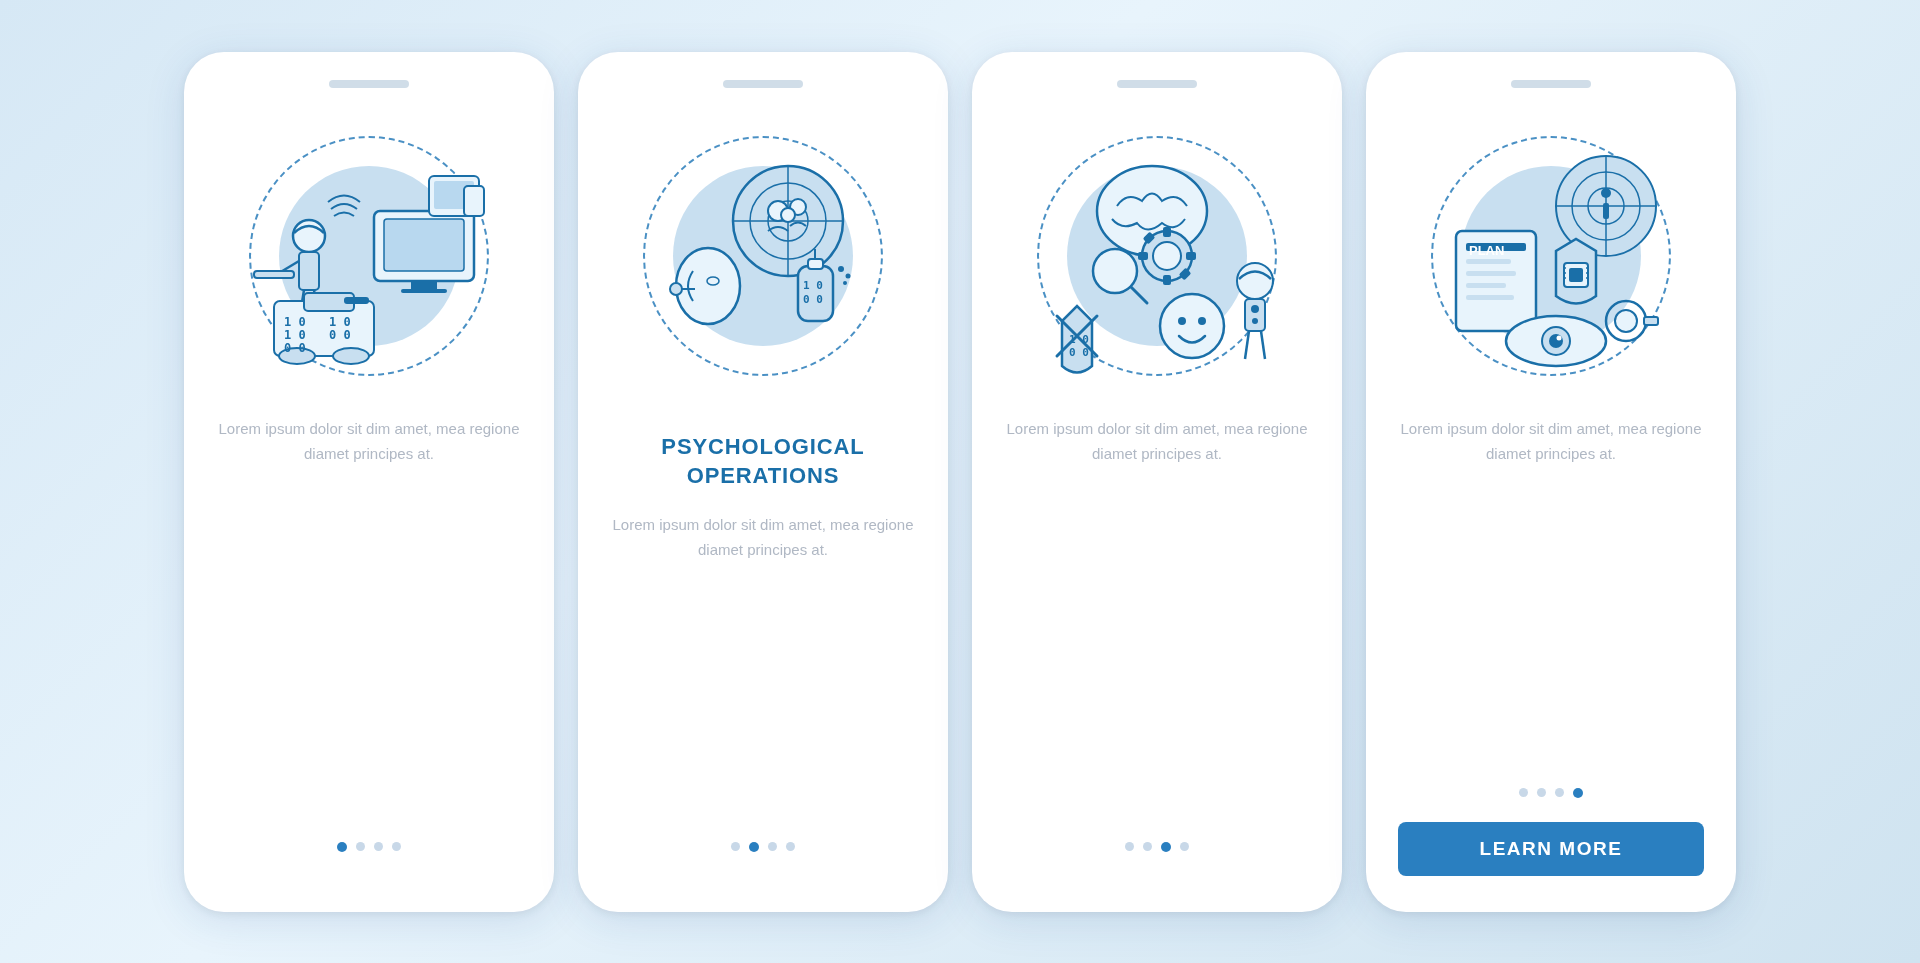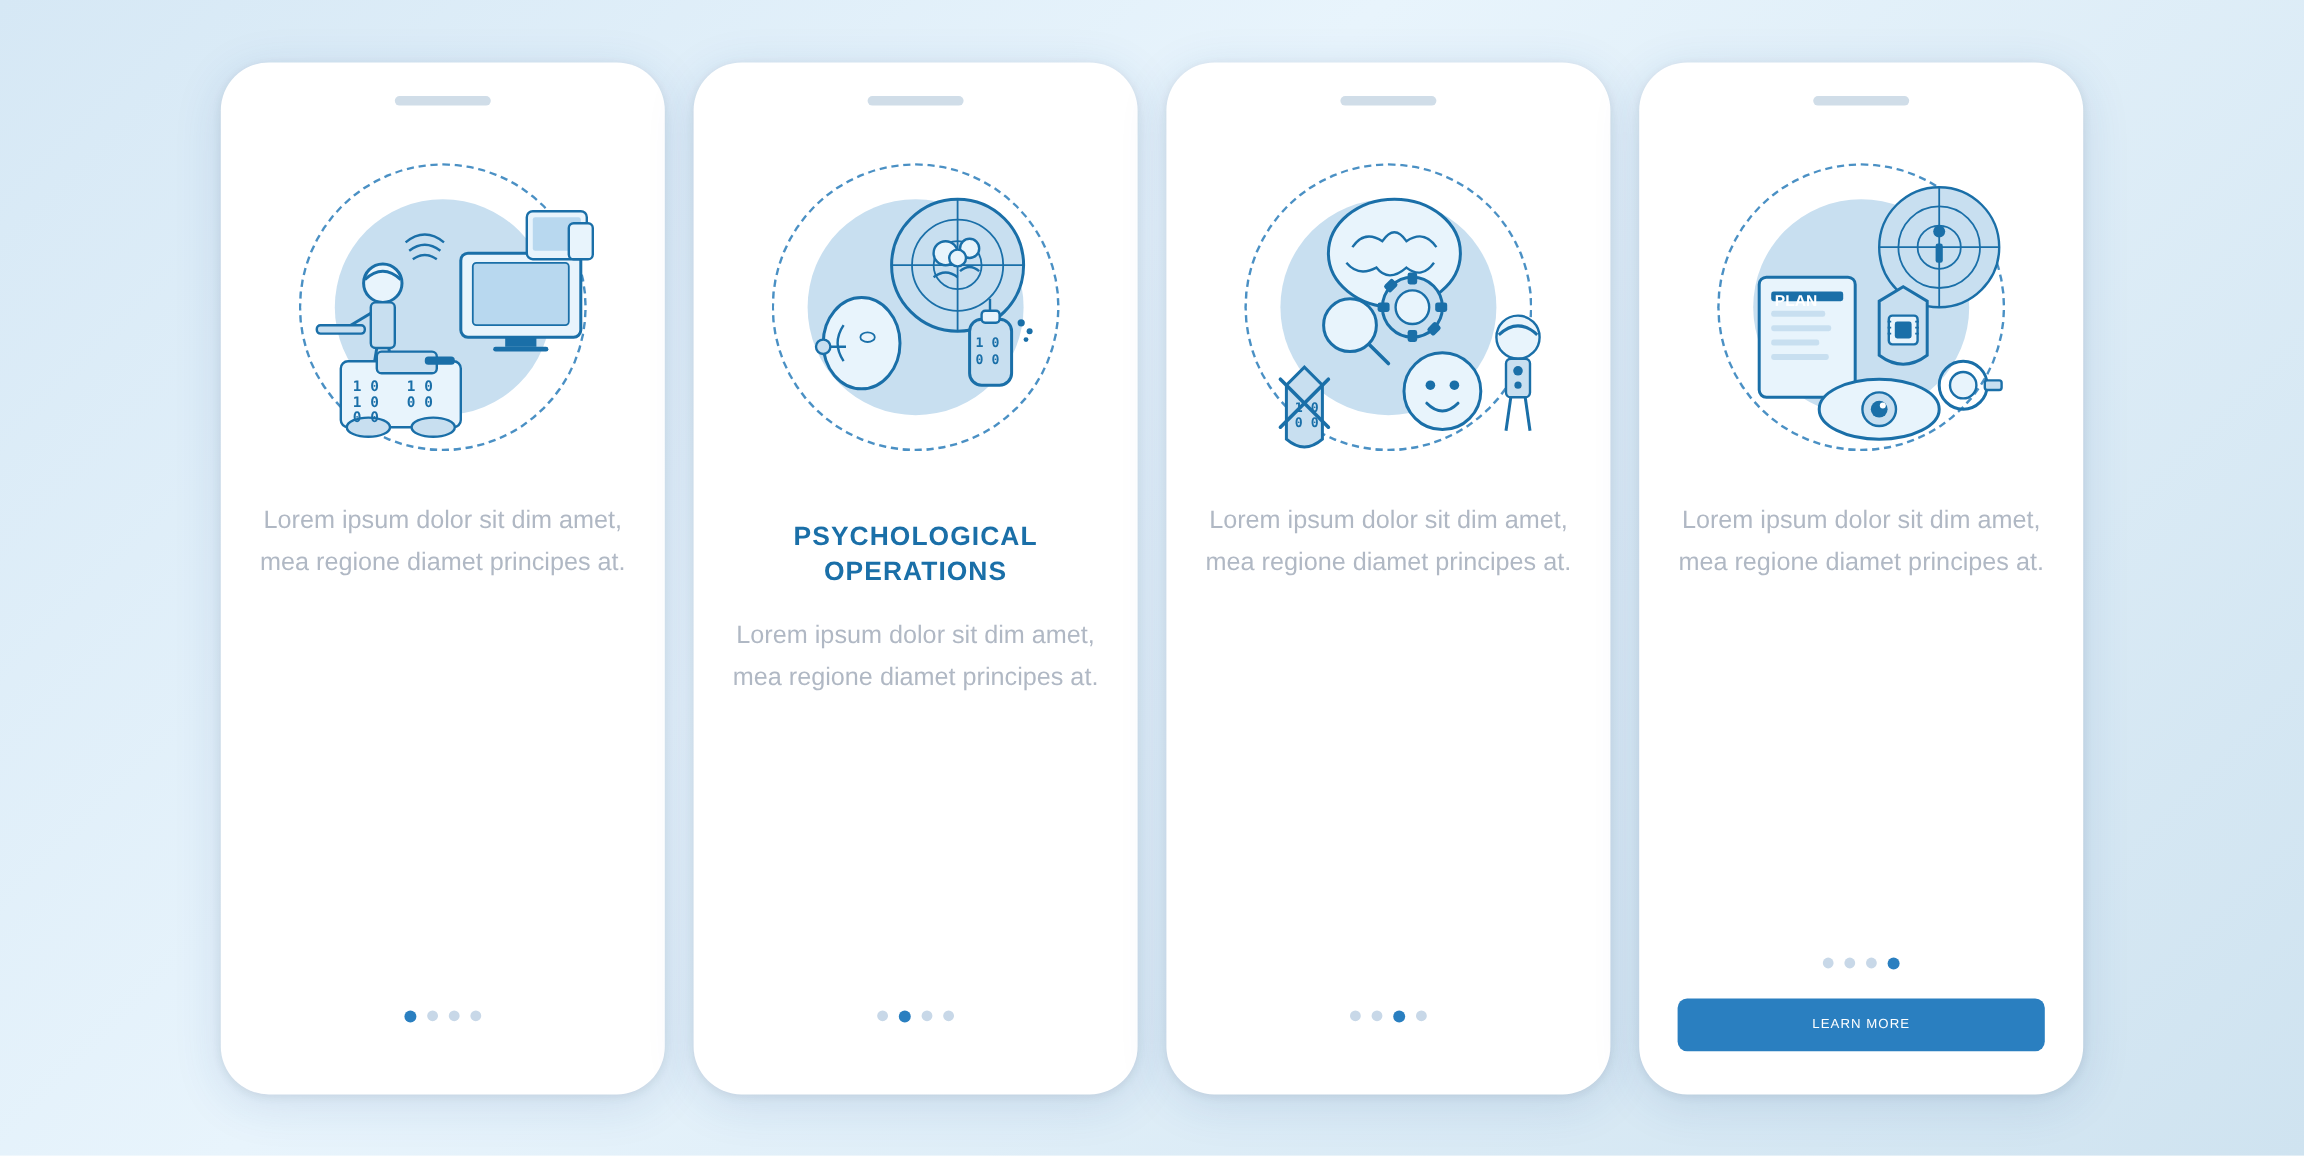--- a/index.html
+++ b/index.html
@@ -46,21 +46,21 @@
       border-radius: 4px;
       display: block;
       margin-bottom: 18px;
     }
 
     .illustration-area {
       width: 300px;
       height: 300px;
       display: flex;
       align-items: center;
-      justify-content: flex-end;
+      justify-content: flex-start;
       position: relative;
       margin-bottom: 10px;
       text-decoration: underline;
     }
 
     
     .bg-circle {
       position: absolute;
       width: 180px;
       height: 180px;
@@ -100,21 +100,21 @@
       text-transform: uppercase;
       margin-top: 14px;
       margin-bottom: 18px;
       line-height: 1.3;
       min-height: 64px;
       display: flex;
       align-items: center;
     }
 
     .card-description {
-      font-size: 21px;
+      font-size: 15px;
       color: #b0b8c4;
       text-align: center;
       line-height: 1.7;
       margin-bottom: 24px;
       flex: 1;
     }
 
     .dots-row {
       display: flex;
       gap: 9px;
@@ -135,22 +135,22 @@
       width: 10px;
       height: 10px;
     }
 
     .learn-more-btn {
       background: #2a7fc0;
       color: #ffffff;
       border: none;
       border-radius: 8px;
       padding: 16px 72px;
-      font-size: 11px;
-      font-weight: 400;
+      font-size: 19px;
+      font-weight: 700;
       letter-spacing: 0.08em;
       cursor: pointer;
       text-transform: uppercase;
       width: 100%;
     }
 
     .spacer { flex: 1; }
   </style>
 </head>
 <body>

